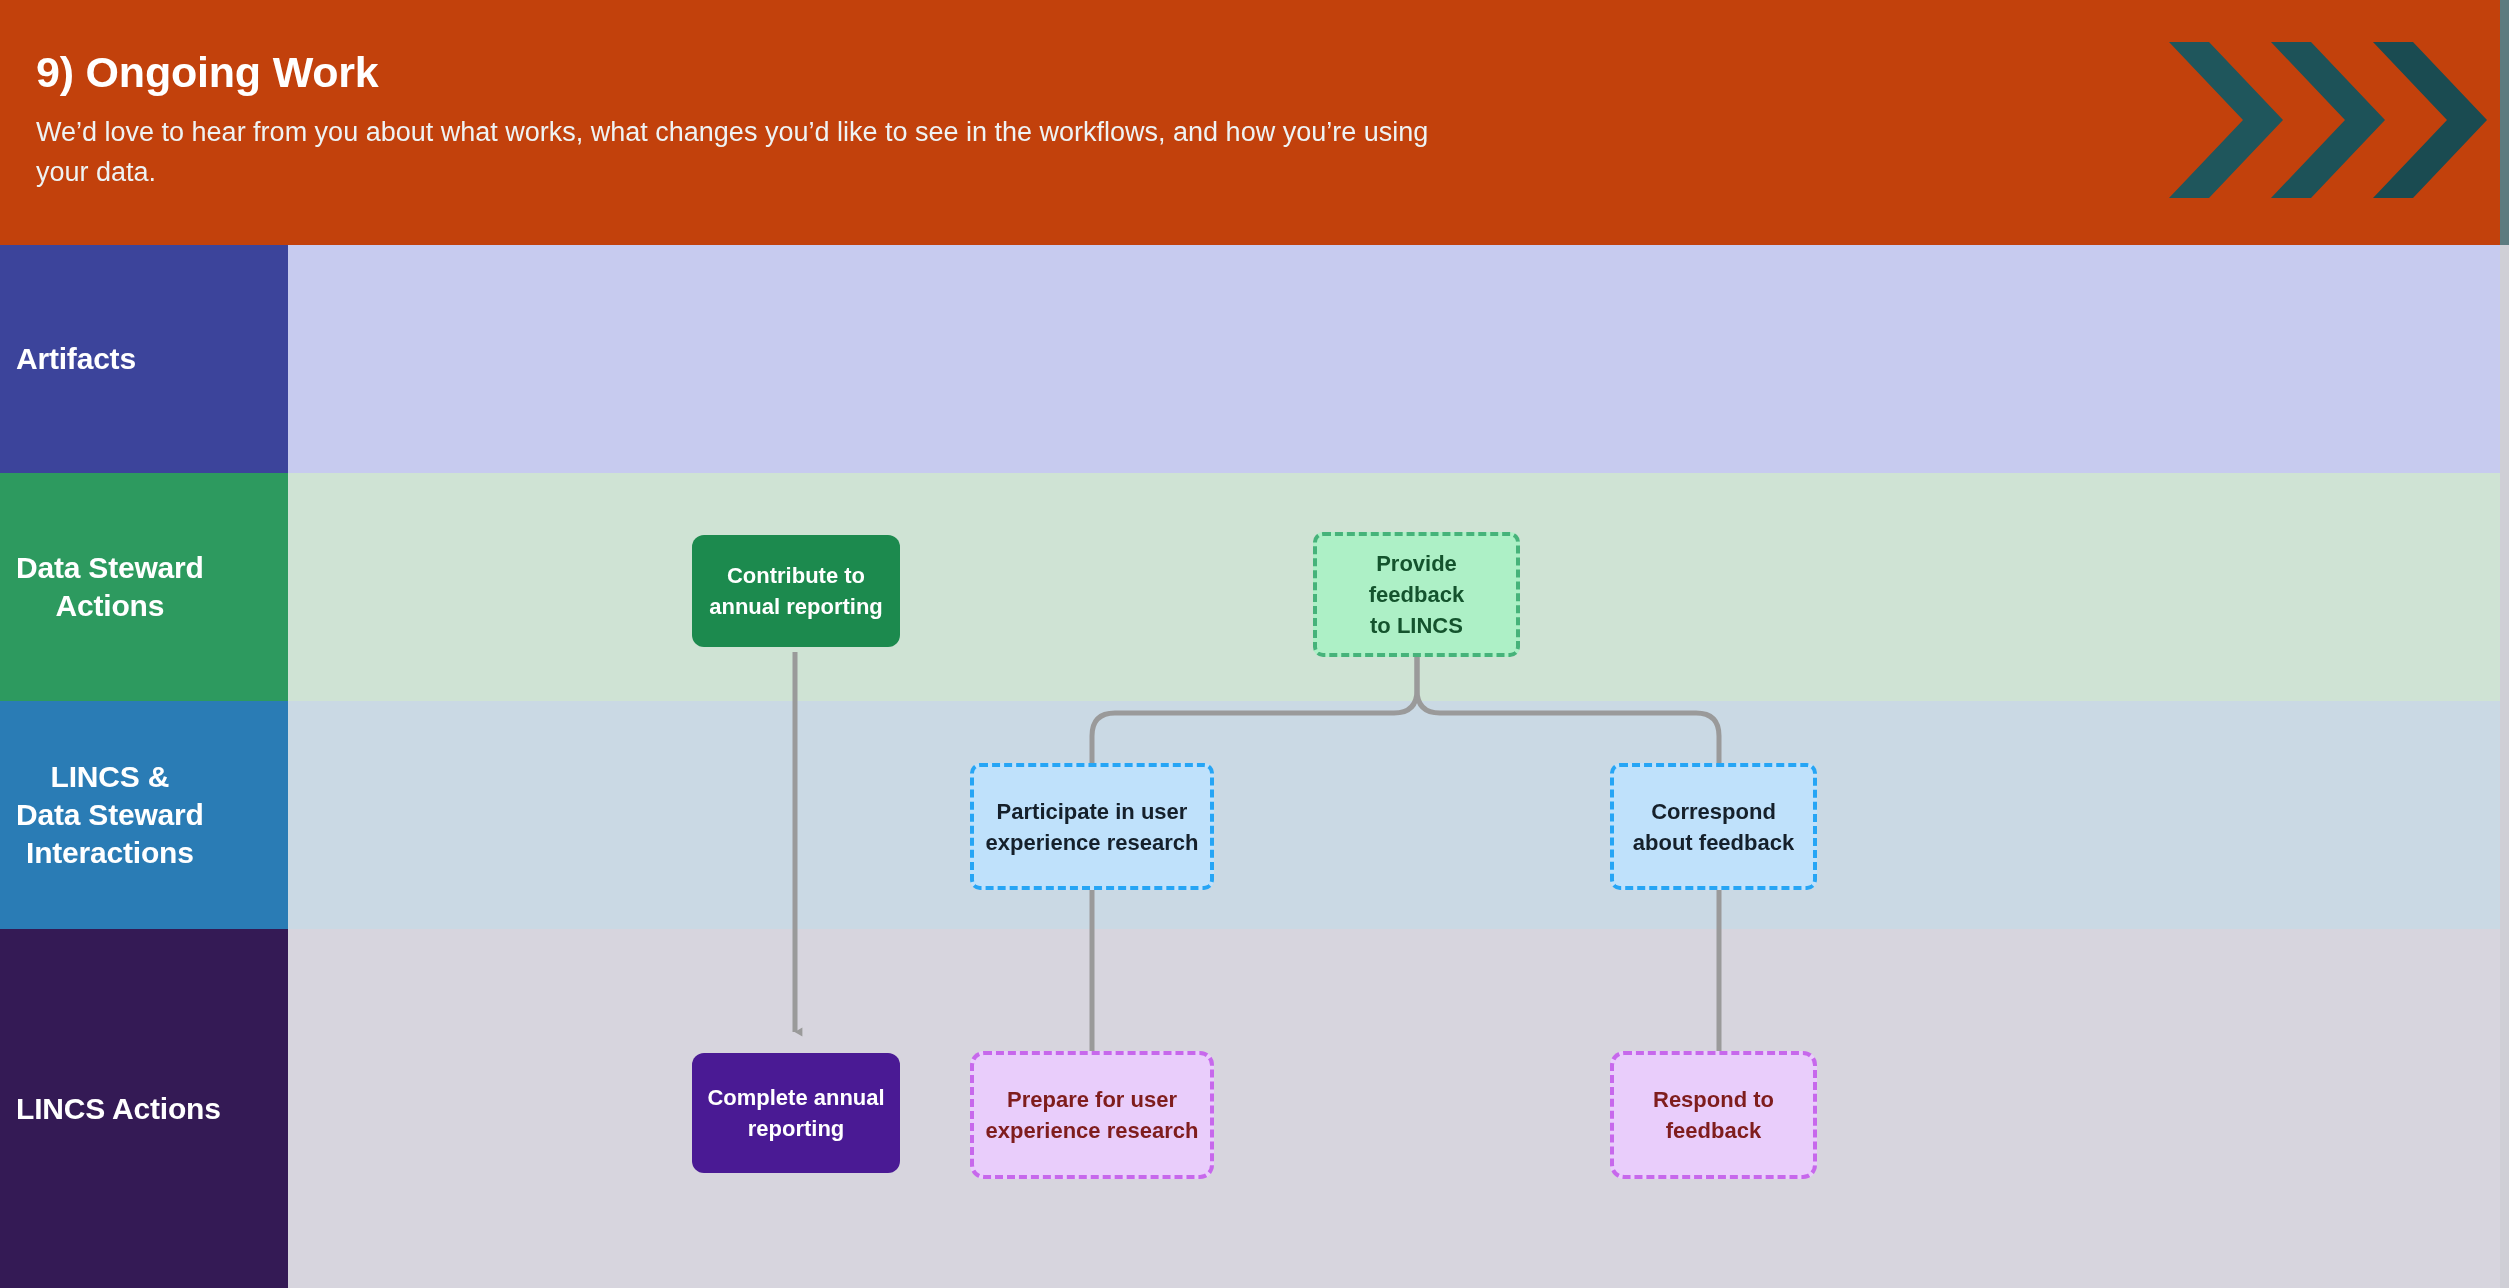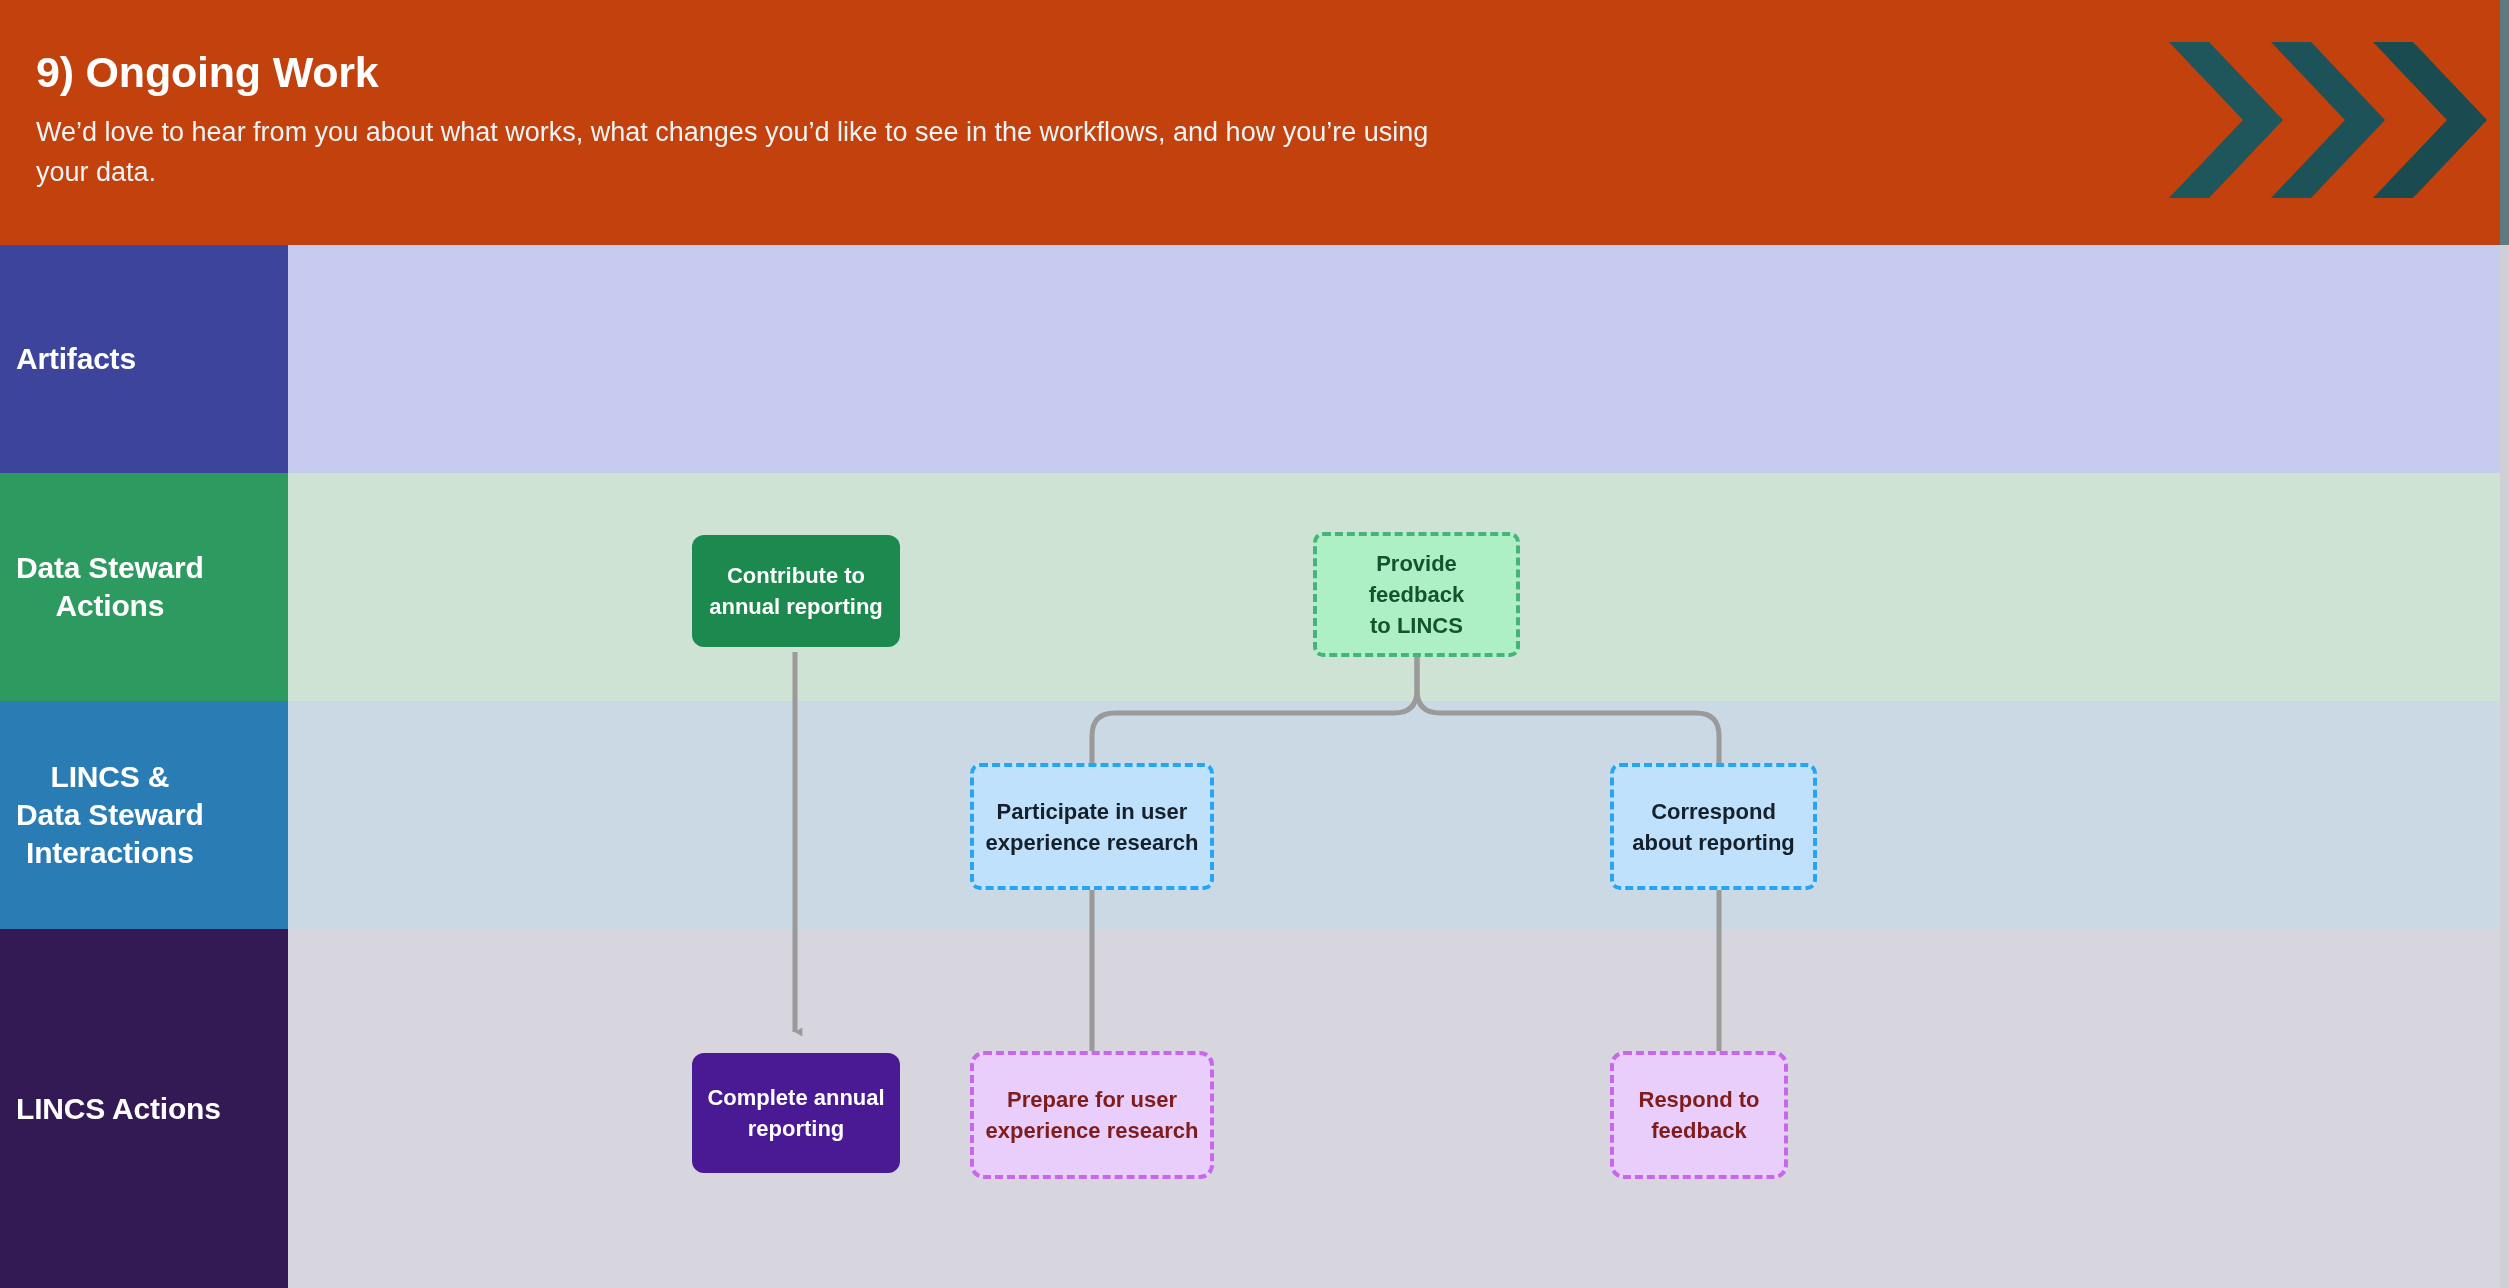--- a/index.html
+++ b/index.html
@@ -259,31 +259,31 @@
 to LINCS</span>
   </div>
 
   <div class="node node-dashed-blue" style="left:970px; top:763px; width:244px; height:127px;">
     <span>Participate in user
 experience research</span>
   </div>
 
   <div class="node node-dashed-blue" style="left:1610px; top:763px; width:207px; height:127px;">
     <span>Correspond
-about  reporting</span>
+about  feedback</span>
   </div>
 
   <div class="node node-solid-purple" style="left:692px; top:1053px; width:208px; height:120px;">
     <span>Complete annual
 reporting</span>
   </div>
 
   <div class="node node-dashed-pink" style="left:970px; top:1051px; width:244px; height:128px;">
     <span>Prepare for user
 experience research</span>
   </div>
 
-  <div class="node node-dashed-pink" style="left:1610px; top:1051px; width:178px; height:128px;">
+  <div class="node node-dashed-pink" style="left:1610px; top:1051px; width:207px; height:128px;">
     <span>Respond to
 feedback</span>
   </div>
 
 </div>
 
 </body></html>

